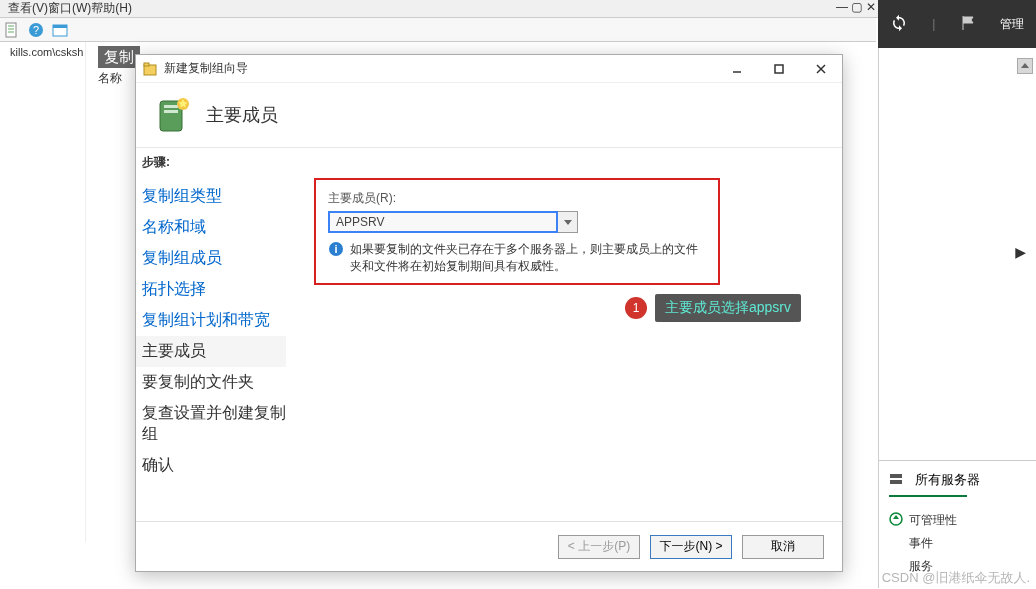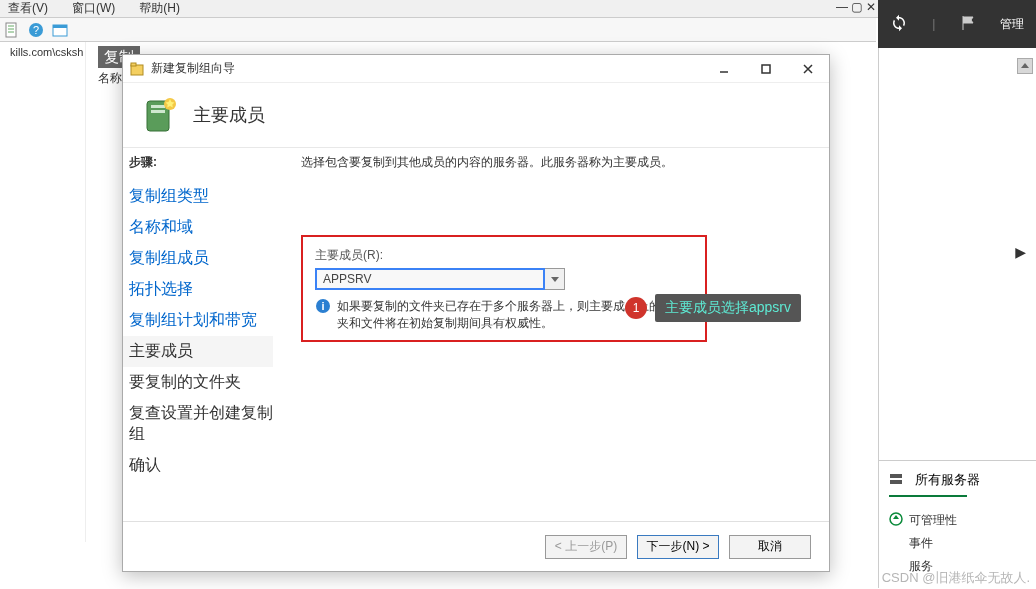--- a/index.html
+++ b/index.html
@@ -1,56 +1,56 @@
 <!DOCTYPE html>
 <html><head>
   <meta charset="utf-8">
   <style>
     * { box-sizing: border-box; margin: 0; padding: 0; font-family: "Microsoft YaHei", "SimSun", sans-serif; }
     body { width: 1036px; height: 589px; background: #fff; position: relative; overflow: hidden; font-size: 12px; }
 
     
-    .topbar { position: absolute; top: 0; left: 0; right: 0; height: 18px; background: #f0f0f0; border-bottom: 1px solid #ccc; display: flex; align-items: center; padding-left: 8px; gap: 24px; color: #333; }
+    .topbar { position: absolute; top: 0; left: 0; right: 0; height: 18px; background: #f0f0f0; border-bottom: 1px solid #ccc; display: flex; align-items: center; padding-left: 8px; color: #333; }
     .topbar-right { position: absolute; right: 160px; top: 0; display: flex; gap: 6px; }
     .toolbar { position: absolute; top: 18px; left: 0; right: 160px; height: 24px; background: #f7f7f7; border-bottom: 1px solid #ccc; display: flex; align-items: center; padding-left: 4px; gap: 8px; }
     .tbicon { width: 16px; height: 16px; display: inline-block; }
 
     
     .darkpanel { position: absolute; top: 0; right: 0; width: 158px; height: 48px; background: #333; color: #fff; display: flex; align-items: center; justify-content: space-around; font-size: 12px; }
     .darkpanel svg { fill: #fff; }
 
     
     .leftarea { position: absolute; top: 42px; left: 8px; width: 78px; height: 500px; background: #fff; border-right: 1px solid #eee; padding: 4px 2px; color: #333; font-size: 11px; }
 
     
     .greytab { position: absolute; top: 46px; left: 98px; width: 42px; height: 22px; background: #666; color: #fff; display: flex; align-items: center; justify-content: center; font-size: 15px; }
     .namelabel { position: absolute; top: 70px; left: 98px; font-size: 12px; color: #333; }
 
     
-    .wizard { position: absolute; top: 54px; left: 122px; width: 708px; height: 518px; background: #fff; border: 1px solid #aaa; box-shadow: 0 4px 18px rgba(0,0,0,0.25); }
+    .wizard { position: absolute; top: 54px; left: 135px; width: 708px; height: 518px; background: #fff; border: 1px solid #aaa; box-shadow: 0 4px 18px rgba(0,0,0,0.25); }
     .wiz-titlebar { height: 28px; background: #fff; border-bottom: 1px solid #eee; display: flex; align-items: center; }
     .wiz-icon { width: 16px; height: 16px; margin: 0 6px; }
     .wiz-title { flex: 1; font-size: 12px; color: #333; }
     .wiz-controls { display: flex; }
     .wiz-ctrl { width: 42px; height: 26px; display: flex; align-items: center; justify-content: center; cursor: pointer; }
 
     .wiz-header { display: flex; align-items: center; padding: 10px 14px; gap: 12px; border-bottom: 1px solid #e8e8e8; }
     .wiz-hicon { width: 44px; height: 44px; }
     .wiz-htext { font-size: 18px; color: #333; font-weight: 500; }
 
     .wiz-body { display: flex; height: 390px; }
     .wiz-nav { width: 150px; padding: 6px 0 0 6px; }
     .wiz-nav-title { font-size: 12px; font-weight: bold; color: #333; margin-bottom: 10px; }
     .wiz-step { display: block; font-size: 16px; padding: 5px 0; color: #0066cc; cursor: pointer; }
     .wiz-step.current { color: #333; background: #f5f5f5; font-weight: 500; margin-left: -6px; padding-left: 6px; }
     .wiz-step.plain { color: #333; }
 
     .wiz-content { flex: 1; padding: 6px 18px 0 28px; position: relative; }
     .wiz-instruction { font-size: 12px; color: #333; }
-    .redbox { border: 2px solid #d92020; padding: 10px 12px 8px 12px; margin-top: 64px; width: 406px; }
+    .redbox { border: 2px solid #d92020; padding: 10px 12px 8px 12px; margin-top: 24px; width: 406px; }
     .fieldlabel { font-size: 12px; color: #555; margin-bottom: 4px; }
     .combo { display: flex; width: 250px; }
     .combo-input { flex: 1; height: 22px; border: 2px solid #3b82f6; background: #f8f8f8; padding: 0 6px; font-size: 12px; color: #444; }
     .combo-btn { width: 20px; height: 22px; border: 1px solid #999; border-left: none; background: #f0f0f0; display: flex; align-items: center; justify-content: center; cursor: pointer; }
     .infoline { display: flex; align-items: flex-start; margin-top: 8px; gap: 6px; font-size: 12px; color: #333; line-height: 1.4; }
     .infoicon { width: 16px; height: 16px; flex-shrink: 0; }
 
     .callout { position: absolute; top: 294px; left: 625px; display: flex; align-items: center; }
     .callout-num { width: 22px; height: 22px; border-radius: 50%; background: #d0342c; color: #fff; display: flex; align-items: center; justify-content: center; font-size: 12px; margin-right: 8px; }
     .callout-text { background: #555; color: #5eead4; padding: 5px 10px; font-size: 14px; border-radius: 2px; }
@@ -175,21 +175,20 @@
       <a class="wiz-step">复制组成员</a>
       <a class="wiz-step">拓扑选择</a>
       <a class="wiz-step">复制组计划和带宽</a>
       <span class="wiz-step current">主要成员</span>
       <span class="wiz-step plain">要复制的文件夹</span>
       <span class="wiz-step plain">复查设置并创建复制组</span>
       <span class="wiz-step plain">确认</span>
     </div>
 
     <div class="wiz-content">
-      <div class="wiz-instruction">选择包含要复制到其他成员的内容的服务器。此服务器称为主要成员。</div>
 
       <div class="redbox">
         <div class="fieldlabel">主要成员(R):</div>
         <div class="combo">
           <input class="combo-input" readonly="" value="APPSRV" style="">
           <div class="combo-btn">
             <span><svg width="8" height="6">
                   <path d="M0 0l4 5 4-5z" fill="#666"></path>
                 </svg></span>
           </div>

